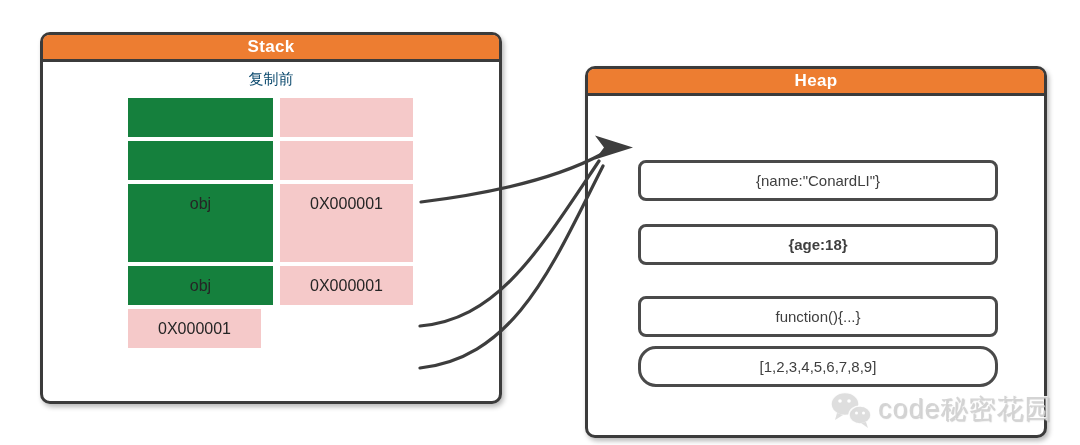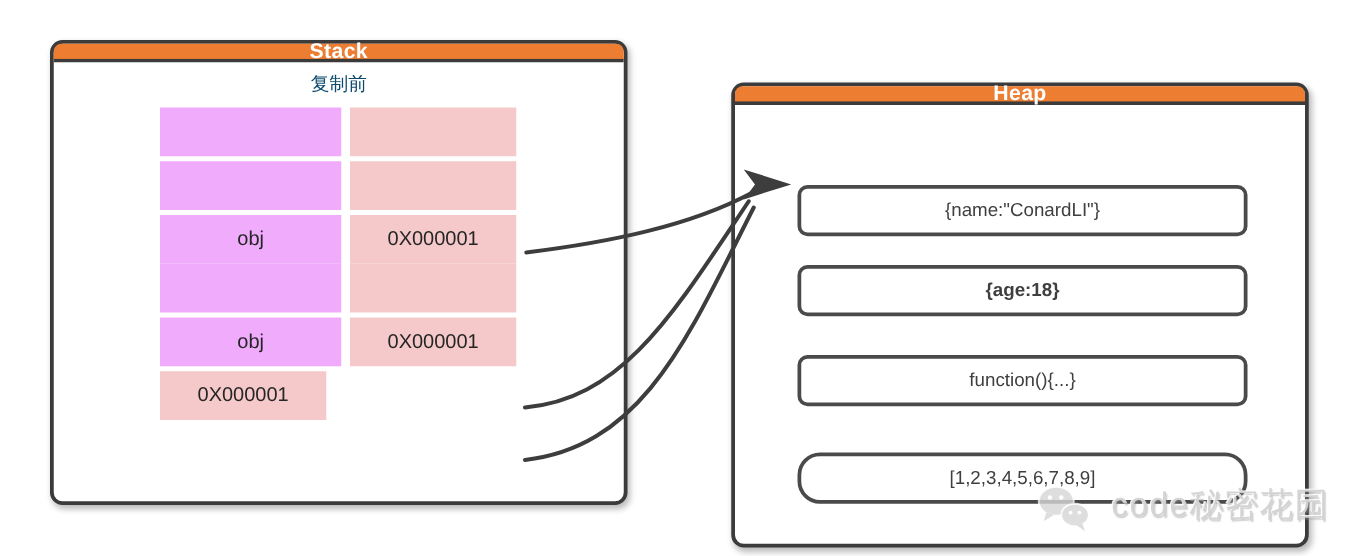--- a/index.html
+++ b/index.html
@@ -12,61 +12,61 @@
 
   
   .panel {
     position: absolute; top: 32px; width: 462px; height: 372px;
     background: #ffffff; border: 3px solid #3b3b3b; border-radius: 10px;
     box-shadow: 2px 3px 5px rgba(0,0,0,0.28);
   }
   .panel-stack { left: 40px; }
   .panel-heap  { left: 585px; margin-top: 34px; }
   .panel-header {
-    height: 15px; background: #ED7D31; border-bottom: 3px solid #3b3b3b;
+    height: 27px; background: #ED7D31; border-bottom: 3px solid #3b3b3b;
     border-radius: 6px 6px 0 0;
     display: flex; align-items: center; justify-content: center;
     color: #ffffff; font-size: 17px; font-weight: bold; letter-spacing: .3px;
   }
 
   
   .stack-body { position: relative; width: 100%; height: calc(100% - 30px); }
   .section-label {
     text-align: center; font-size: 15px; color: #0c4a6e; margin-top: 8px; margin-bottom: 9px;
   }
   .mem-table { width: 289px; margin-left: 85px; display: flex; flex-direction: column; gap: 4px; }
   .mem-row { display: flex; gap: 7px; height: 39px; }
   .cell {
     display: flex; align-items: center; justify-content: center;
     font-size: 16px; color: #252525;
   }
-  .cell-name  { width: 145px; background: #f0abfc; }
+  .cell-name  { width: 145px; background: #15803d; }
   .cell-value { width: 133px; background: #F5C9C9; }
   .mem-table.second { margin-top: 0; }
 
   
   .heap-body { position: relative; width: 100%; height: calc(100% - 30px); }
   .heap-item {
     position: absolute; left: 50px; width: 360px; height: 41px;
     background: #ffffff; border: 3px solid #4a4a4a; border-radius: 8px;
     display: flex; align-items: center; justify-content: center;
     font-size: 15px; color: #3f3f3f;
   }
   .heap-item-0 { top: 64px; }
   .heap-item-1 { top: 128px; font-weight: bold; }
   .heap-item-2 { top: 200px; }
-  .heap-item-3 { top: 278px; border-radius: 18px; }
+  .heap-item-3 { top: 250px; border-radius: 18px; }
 
   
   .arrows { position: absolute; inset: 0; pointer-events: none; }
 
   
   .watermark {
     position: absolute; left: 828px; top: 386px; height: 46px;
-    display: flex; align-items: flex-start; gap: 15px;
+    display: flex; align-items: center; gap: 4px;
     color: rgba(210,210,210,0.95);
     text-shadow: -1px -1px 0 rgba(255,255,255,0.9), 1px 1px 1px rgba(150,150,150,0.45);
     font-size: 27px; letter-spacing: 1px; user-select: none;
   }
   .watermark svg { opacity: 0.85; }
 </style>
 </head>
 <body>
 
 <div class="canvas">

